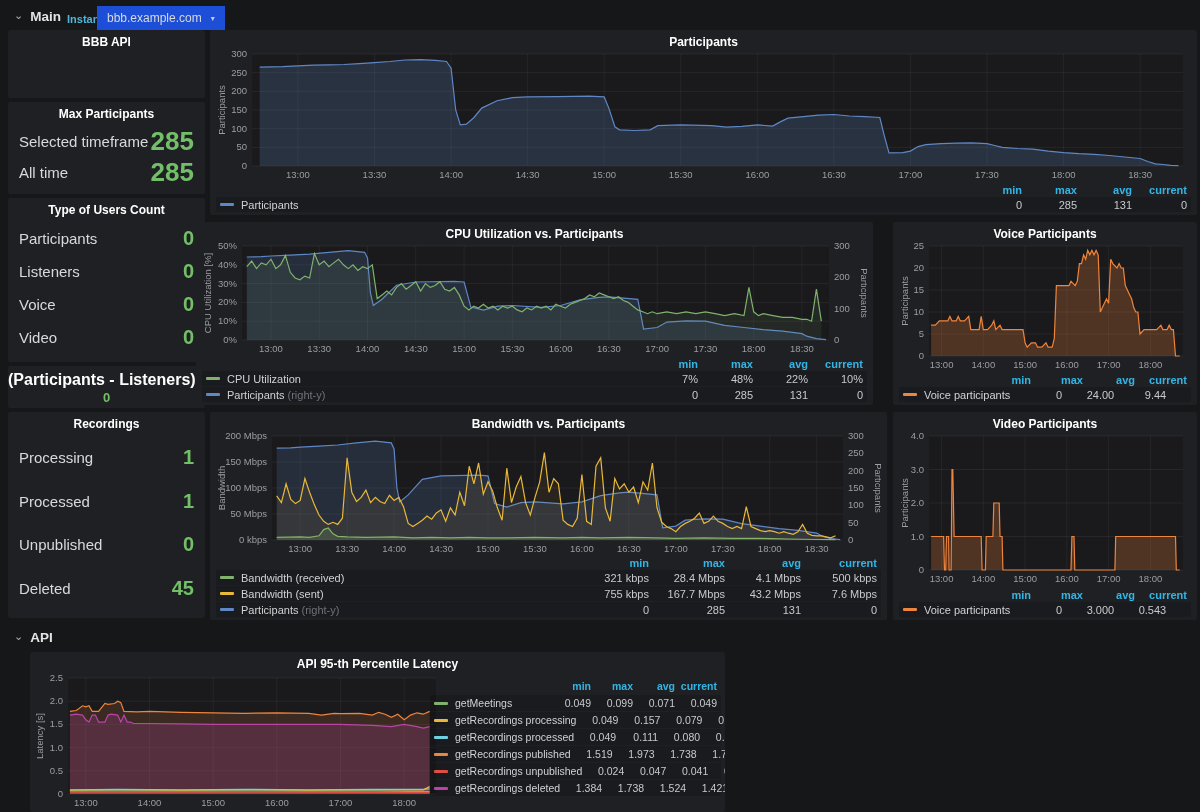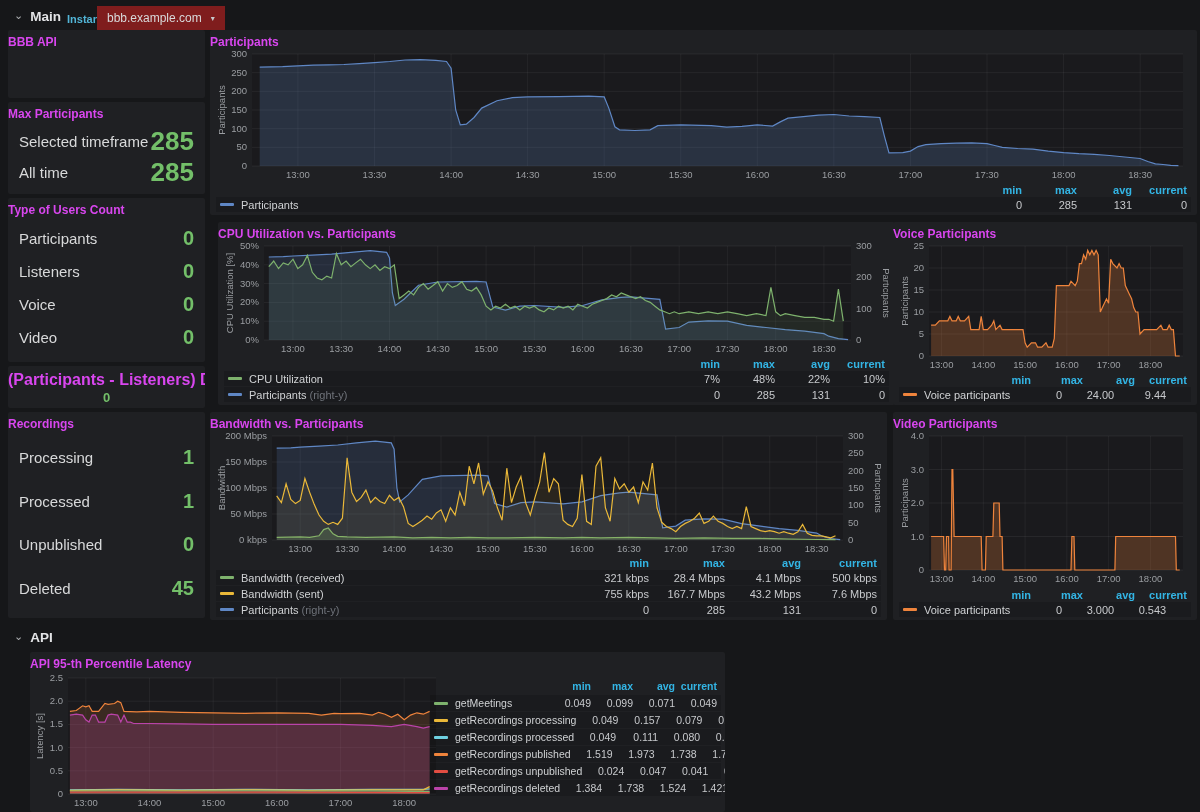--- a/index.html
+++ b/index.html
@@ -1,26 +1,26 @@
 <!DOCTYPE html>
 <html><head>
 <meta charset="utf-8">
 <style>
   html,body{margin:0;padding:0;background:#131416;width:1200px;height:812px;overflow:hidden;
     font-family:"Liberation Sans",sans-serif;-webkit-font-smoothing:antialiased}
   .dashboard{position:relative;width:1200px;height:812px;background:#161719}
   .panel{position:absolute;background:#1f2023;border-radius:2px;overflow:hidden}
-  .panel-title{position:absolute;top:5px;left:0;right:0;text-align:left;font-size:12px;
-    font-weight:700;color:#d946ef;cursor:pointer;white-space:nowrap}
+  .panel-title{position:absolute;top:5px;left:0;right:0;text-align:center;font-size:12px;
+    font-weight:700;color:#ffffff;cursor:pointer;white-space:nowrap}
   
   .section-header{position:absolute;display:flex;align-items:center;gap:7px;color:#e3e4e6;
     font-size:13.5px;font-weight:700;cursor:pointer}
   .chev{color:#aeb0b3;font-size:11px;font-weight:400;transform:translateY(-1px)}
   .instance-label{position:absolute;left:67px;top:13px;font-size:11px;font-weight:700;color:#52b6d8}
-  .instance-dropdown{position:absolute;left:97px;top:6px;height:24px;background:#7f1d1d;
+  .instance-dropdown{position:absolute;left:97px;top:6px;height:24px;background:#1d4ed8;
     color:#d8d9da;font-size:12px;display:flex;align-items:center;gap:9px;padding:0 10px;cursor:pointer}
   .caret{font-size:8px;color:#c7c9cc}
   
   .stat-rows{position:absolute;top:24px;bottom:8px;left:11px;right:11px;display:flex;
     flex-direction:column;justify-content:space-around}
   .stat-row{display:flex;justify-content:space-between;align-items:center}
   .stat-label{font-size:15px;color:#d8d9da}
   .stat-value{font-size:20px;font-weight:700;color:#73bf69}
   #p-max .stat-value{font-size:26px}
   #p-bbb-api .big-stat{position:absolute;top:24px;left:0;right:0;text-align:center;
@@ -190,21 +190,21 @@
           <span class="ldash" style="background:#5f87c5"></span>
           <span class="lname">Participants</span>
           <span class="lval">0</span>
           <span class="lval">285</span>
           <span class="lval">131</span>
           <span class="lval">0</span>
         </div>
       </div>
   </div>
 
-  <div class="panel chart-panel" id="p-cpu" style="left:218px;top:222px;width:677px;height:183px">
+  <div class="panel chart-panel" id="p-cpu" style="left:196px;top:222px;width:677px;height:183px">
     <div class="panel-title">CPU Utilization vs. Participants</div>
     <div class="plot"><svg width="665" height="114">
           <rect x="40" y="4" width="587" height="94" fill="rgba(0,0,0,0.16)"></rect>
           <line x1="40" x2="627" y1="98" y2="98" stroke="rgba(255,255,255,0.06)"></line>
           <line x1="40" x2="627" y1="79.2" y2="79.2" stroke="rgba(255,255,255,0.06)"></line>
           <line x1="40" x2="627" y1="60.4" y2="60.4" stroke="rgba(255,255,255,0.06)"></line>
           <line x1="40" x2="627" y1="41.6" y2="41.6" stroke="rgba(255,255,255,0.06)"></line>
           <line x1="40" x2="627" y1="22.799999999999997" y2="22.799999999999997" stroke="rgba(255,255,255,0.06)"></line>
           <line x1="40" x2="627" y1="4" y2="4" stroke="rgba(255,255,255,0.06)"></line>
           <line x1="68.96381578947374" x2="68.96381578947374" y1="4" y2="98" stroke="rgba(255,255,255,0.05)"></line>

